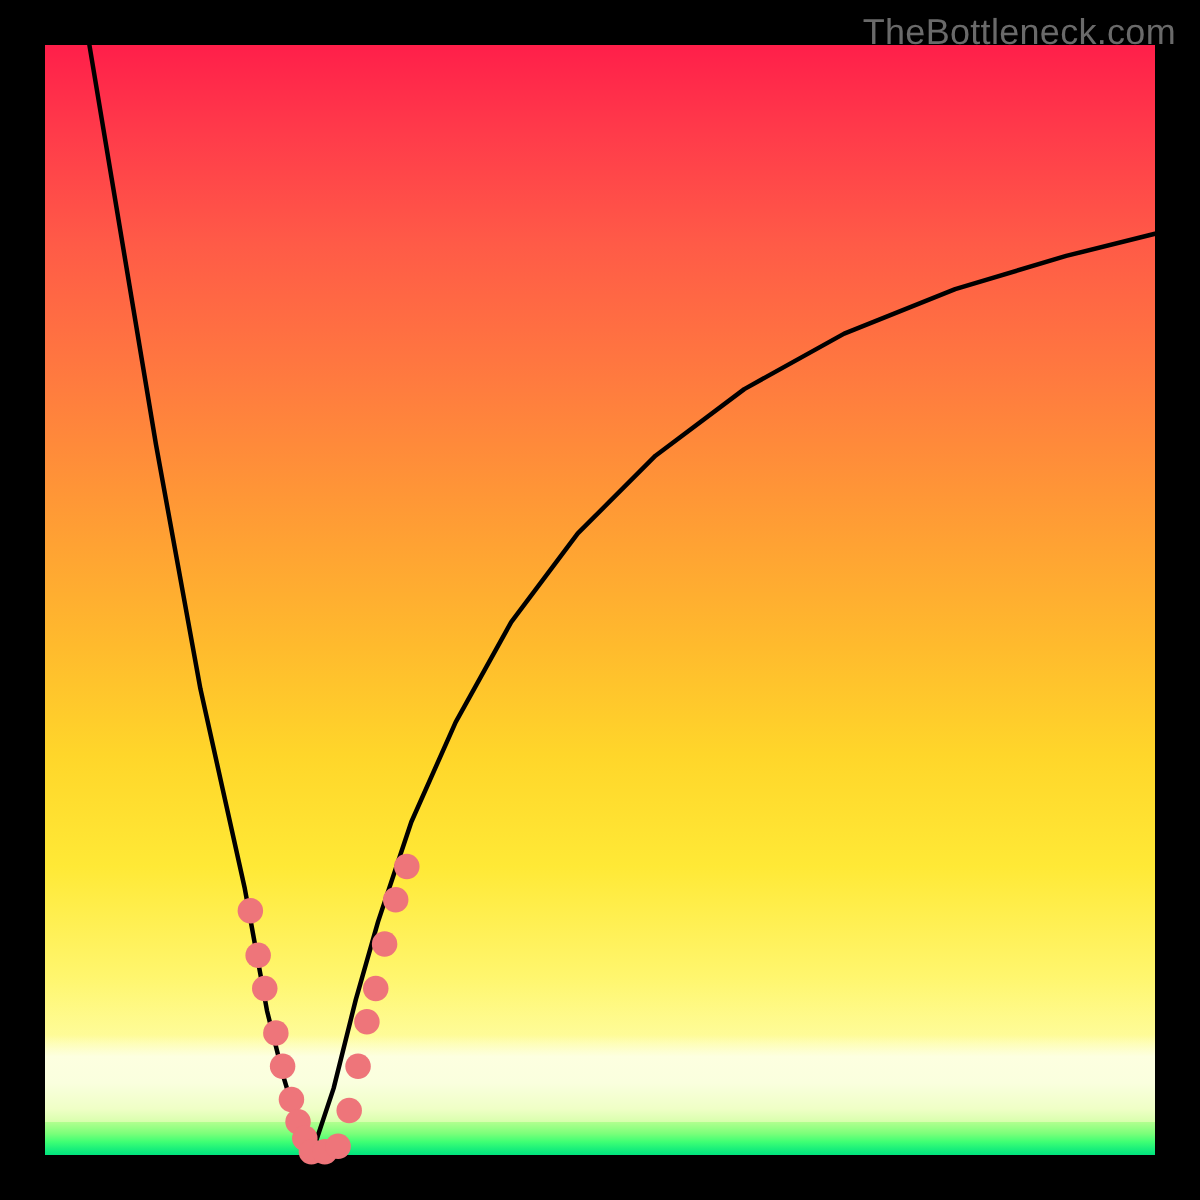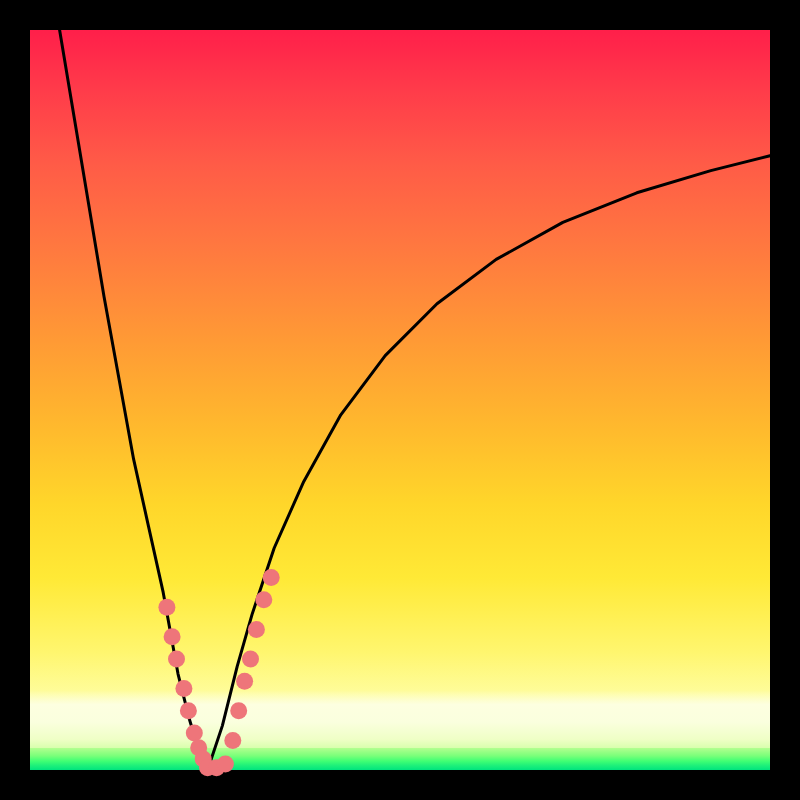--- a/index.html
+++ b/index.html
@@ -128,13 +128,14 @@
           <circle cx="208.7" cy="680.8" r="8.5"></circle>
           <circle cx="214.6" cy="651.2" r="8.5"></circle>
           <circle cx="220.5" cy="629.0" r="8.5"></circle>
           <circle cx="226.4" cy="599.4" r="8.5"></circle>
           <circle cx="233.8" cy="569.8" r="8.5"></circle>
           <circle cx="241.2" cy="547.6" r="8.5"></circle>
         </g>
     </svg>
   </div>
 
+  <div class="watermark">TheBottleneck.com</div>
 </div>
 
 </body></html>

